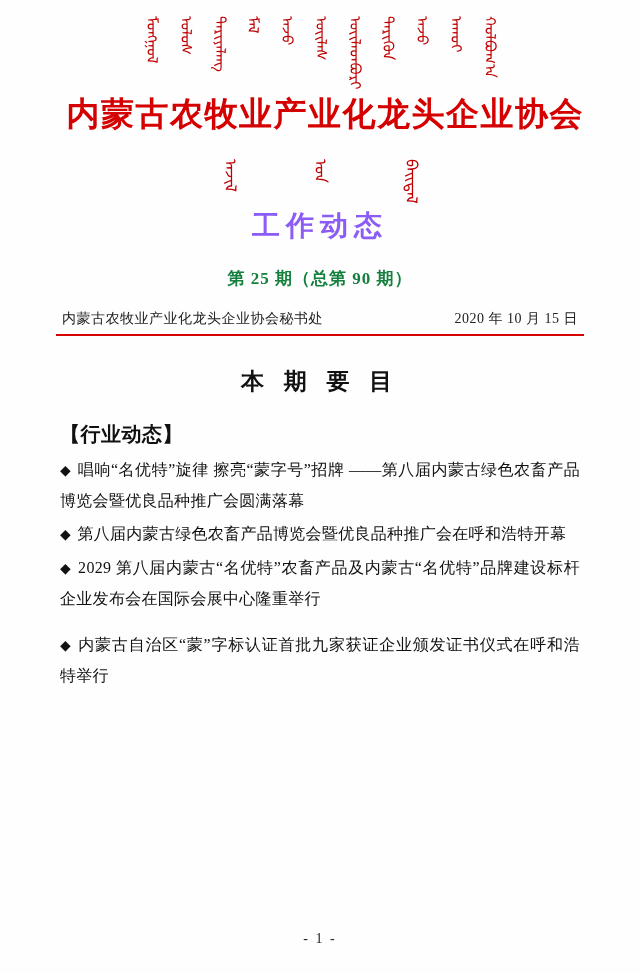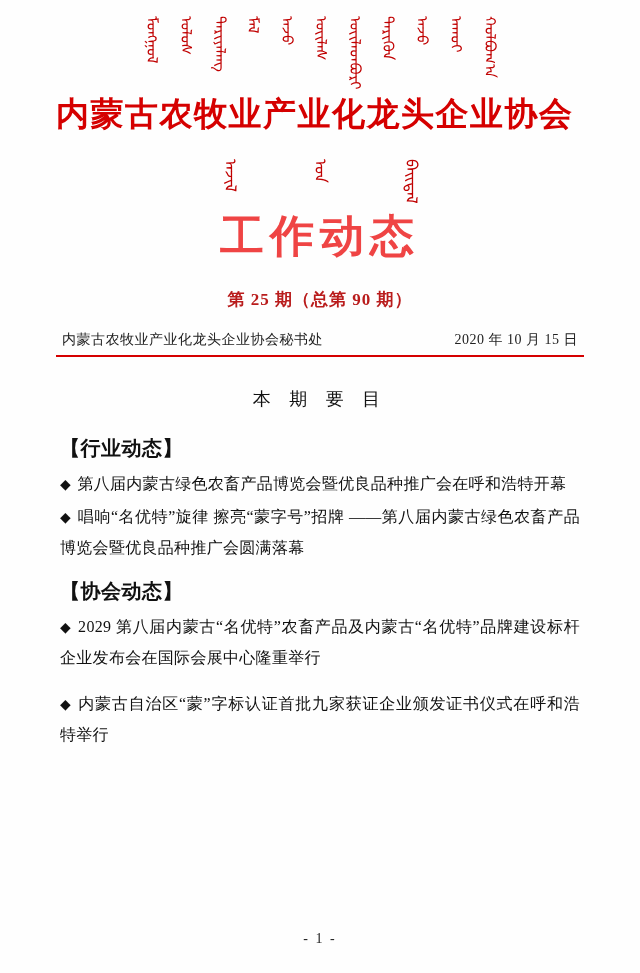--- a/index.html
+++ b/index.html
@@ -40,21 +40,21 @@
     line-height: 1.05;
     letter-spacing: 1px;
     font-family: "DejaVu Sans", sans-serif;
     white-space: nowrap;
   }
   .mong-col.short { height: 30px; }
   .mong-col.tall  { height: 52px; }
 
   
   .main-title {
-    text-align: left;
+    text-align: right;
     color: #d50000;
     font-size: 33px;
     font-weight: bold;
     letter-spacing: 1.5px;
     margin-top: 14px;
     font-family: "Liberation Serif", "DejaVu Serif", serif;
     white-space: nowrap;
   }
 
   
@@ -67,34 +67,34 @@
     height: 46px;
   }
   .mongolian-band2 .mong-col {
     font-size: 16px;
     height: 42px;
   }
 
   
   .subject-title {
     text-align: center;
-    color: #ef4444;
-    font-size: 44px;
+    color: #8b5cf6;
+    font-size: 28px;
     font-weight: bold;
     letter-spacing: 6px;
     margin-top: 2px;
     font-family: "Liberation Serif", "DejaVu Serif", serif;
   }
 
   
   .issue-line {
     text-align: center;
     font-size: 17px;
     font-weight: bold;
-    color: #b91c1c;
+    color: #15803d;
     margin-top: 22px;
     letter-spacing: 1px;
   }
 
   
   .meta-row {
     display: flex;
     justify-content: space-between;
     align-items: center;
     font-size: 14px;
@@ -107,22 +107,22 @@
 
   .red-rule {
     height: 2px;
     background: #d50000;
     margin: 0 0 0 0;
   }
 
   
   .contents-heading {
     text-align: center;
-    font-size: 18px;
-    font-weight: normal;
+    font-size: 23px;
+    font-weight: bold;
     color: #111;
     letter-spacing: 7px;
     margin-top: 30px;
   }
 
   
   .body-area {
     margin-top: 24px;
     padding: 0 4px;
   }
@@ -197,30 +197,29 @@
   </div>
   <div class="red-rule"></div>
 
   <div class="contents-heading">本 期 要 目</div>
 
   <div class="body-area">
 
     <div class="section-head">【行业动态】</div>
     <div class="entry">
       <span class="bullet">◆</span>
+      <span>唱响“名优特”旋律 擦亮“蒙字号”招牌 ——第八届内蒙古绿色农畜产品博览会暨优良品种推广会圆满落幕</span>
+    </div>
+    <div class="entry">
+      <span class="bullet">◆</span>
       <span>第八届内蒙古绿色农畜产品博览会暨优良品种推广会在呼和浩特开幕</span>
     </div>
+
     <div class="entry">
       <span class="bullet">◆</span>
-      <span>唱响“名优特”旋律 擦亮“蒙字号”招牌 ——第八届内蒙古绿色农畜产品博览会暨优良品种推广会圆满落幕</span>
-    </div>
-
-    <div class="section-head">【协会动态】</div>
-    <div class="entry">
-      <span class="bullet">◆</span>
       <span>2029 第八届内蒙古“名优特”农畜产品及内蒙古“名优特”品牌建设标杆企业发布会在国际会展中心隆重举行</span>
     </div>
     <div class="entry gap">
       <span class="bullet">◆</span>
       <span>内蒙古自治区“蒙”字标认证首批九家获证企业颁发证书仪式在呼和浩特举行</span>
     </div>
 
   </div>
 
   <div class="page-footer">- 1 -</div>

